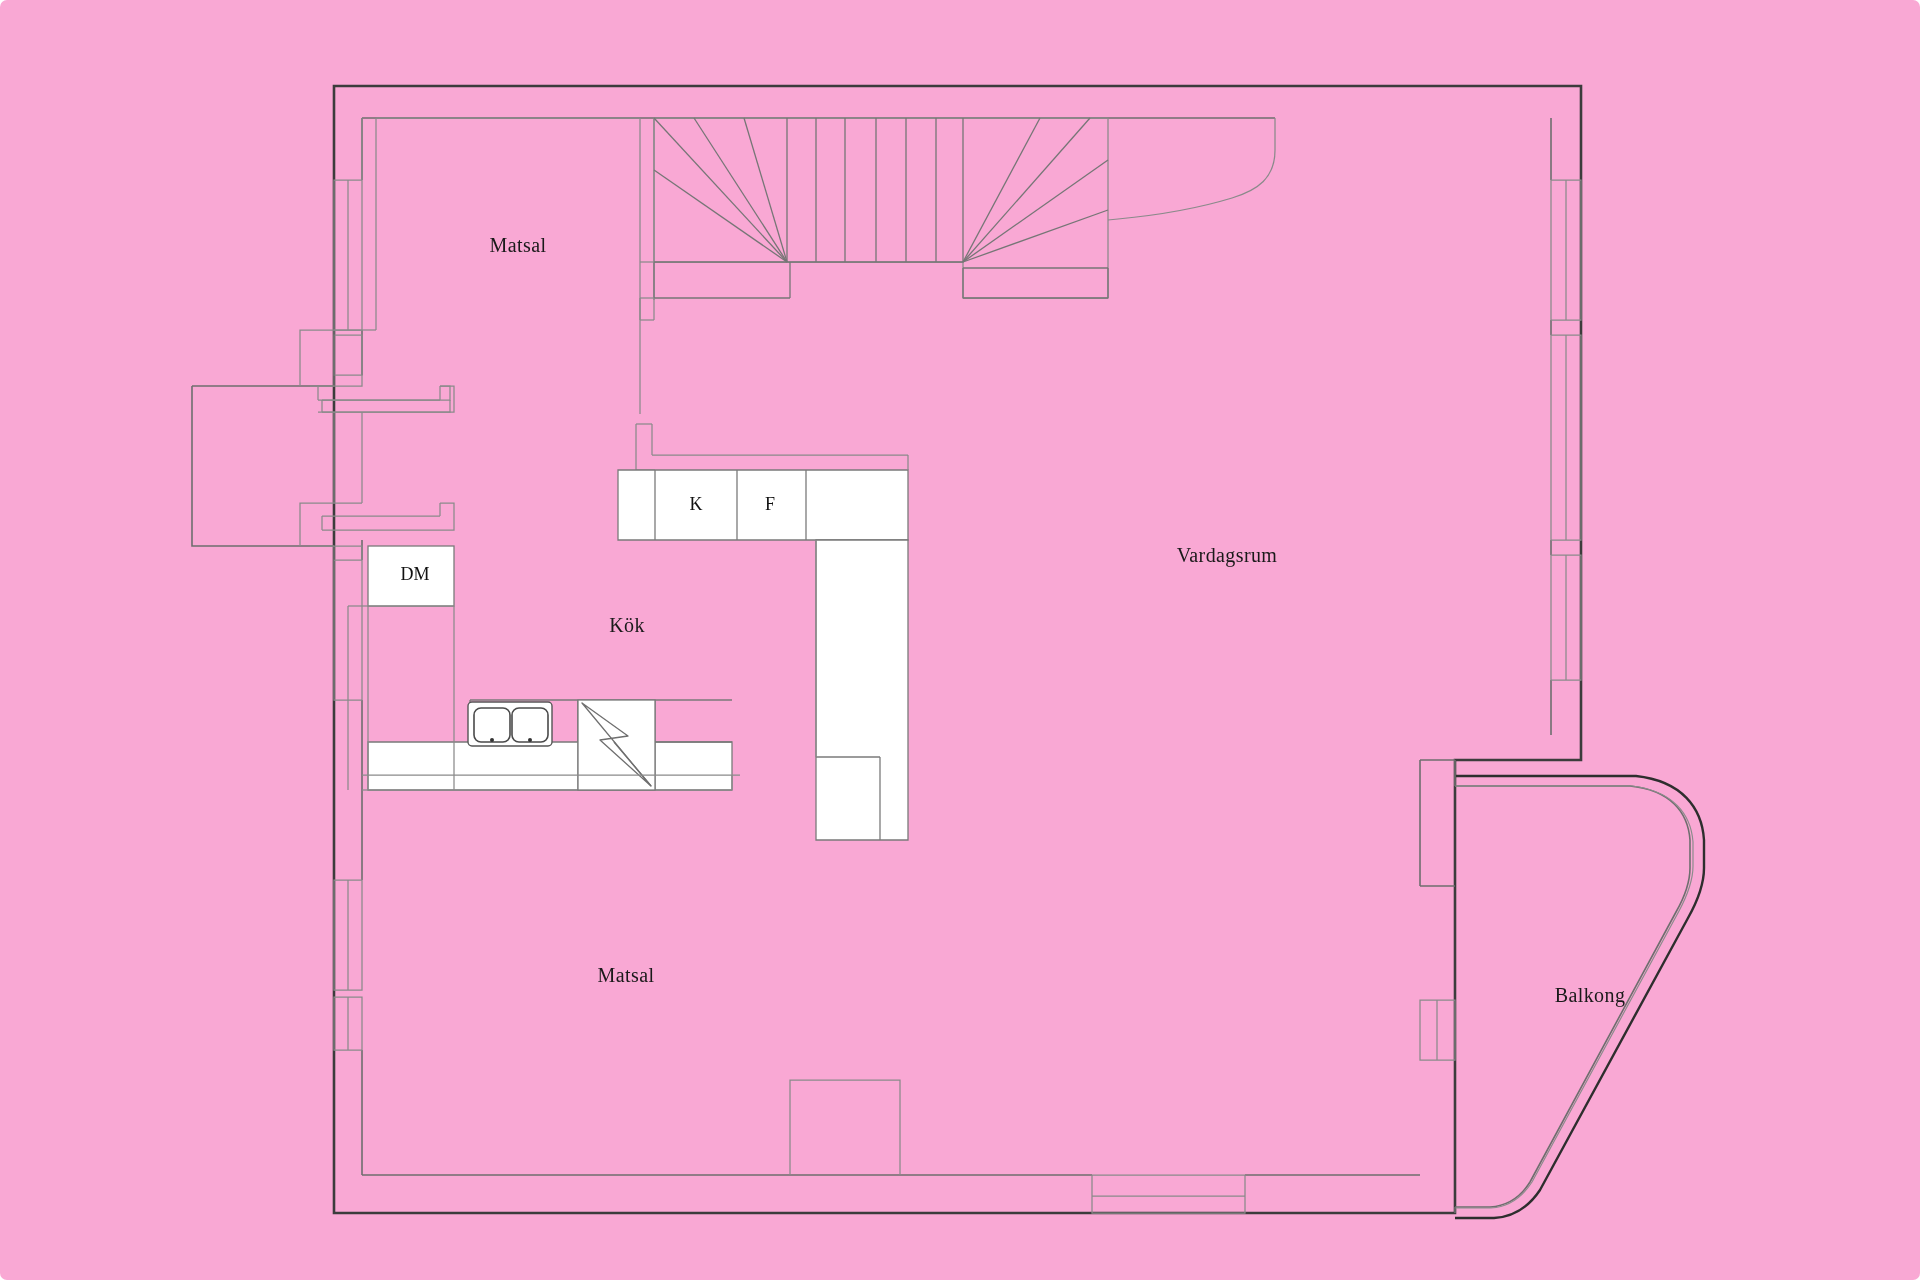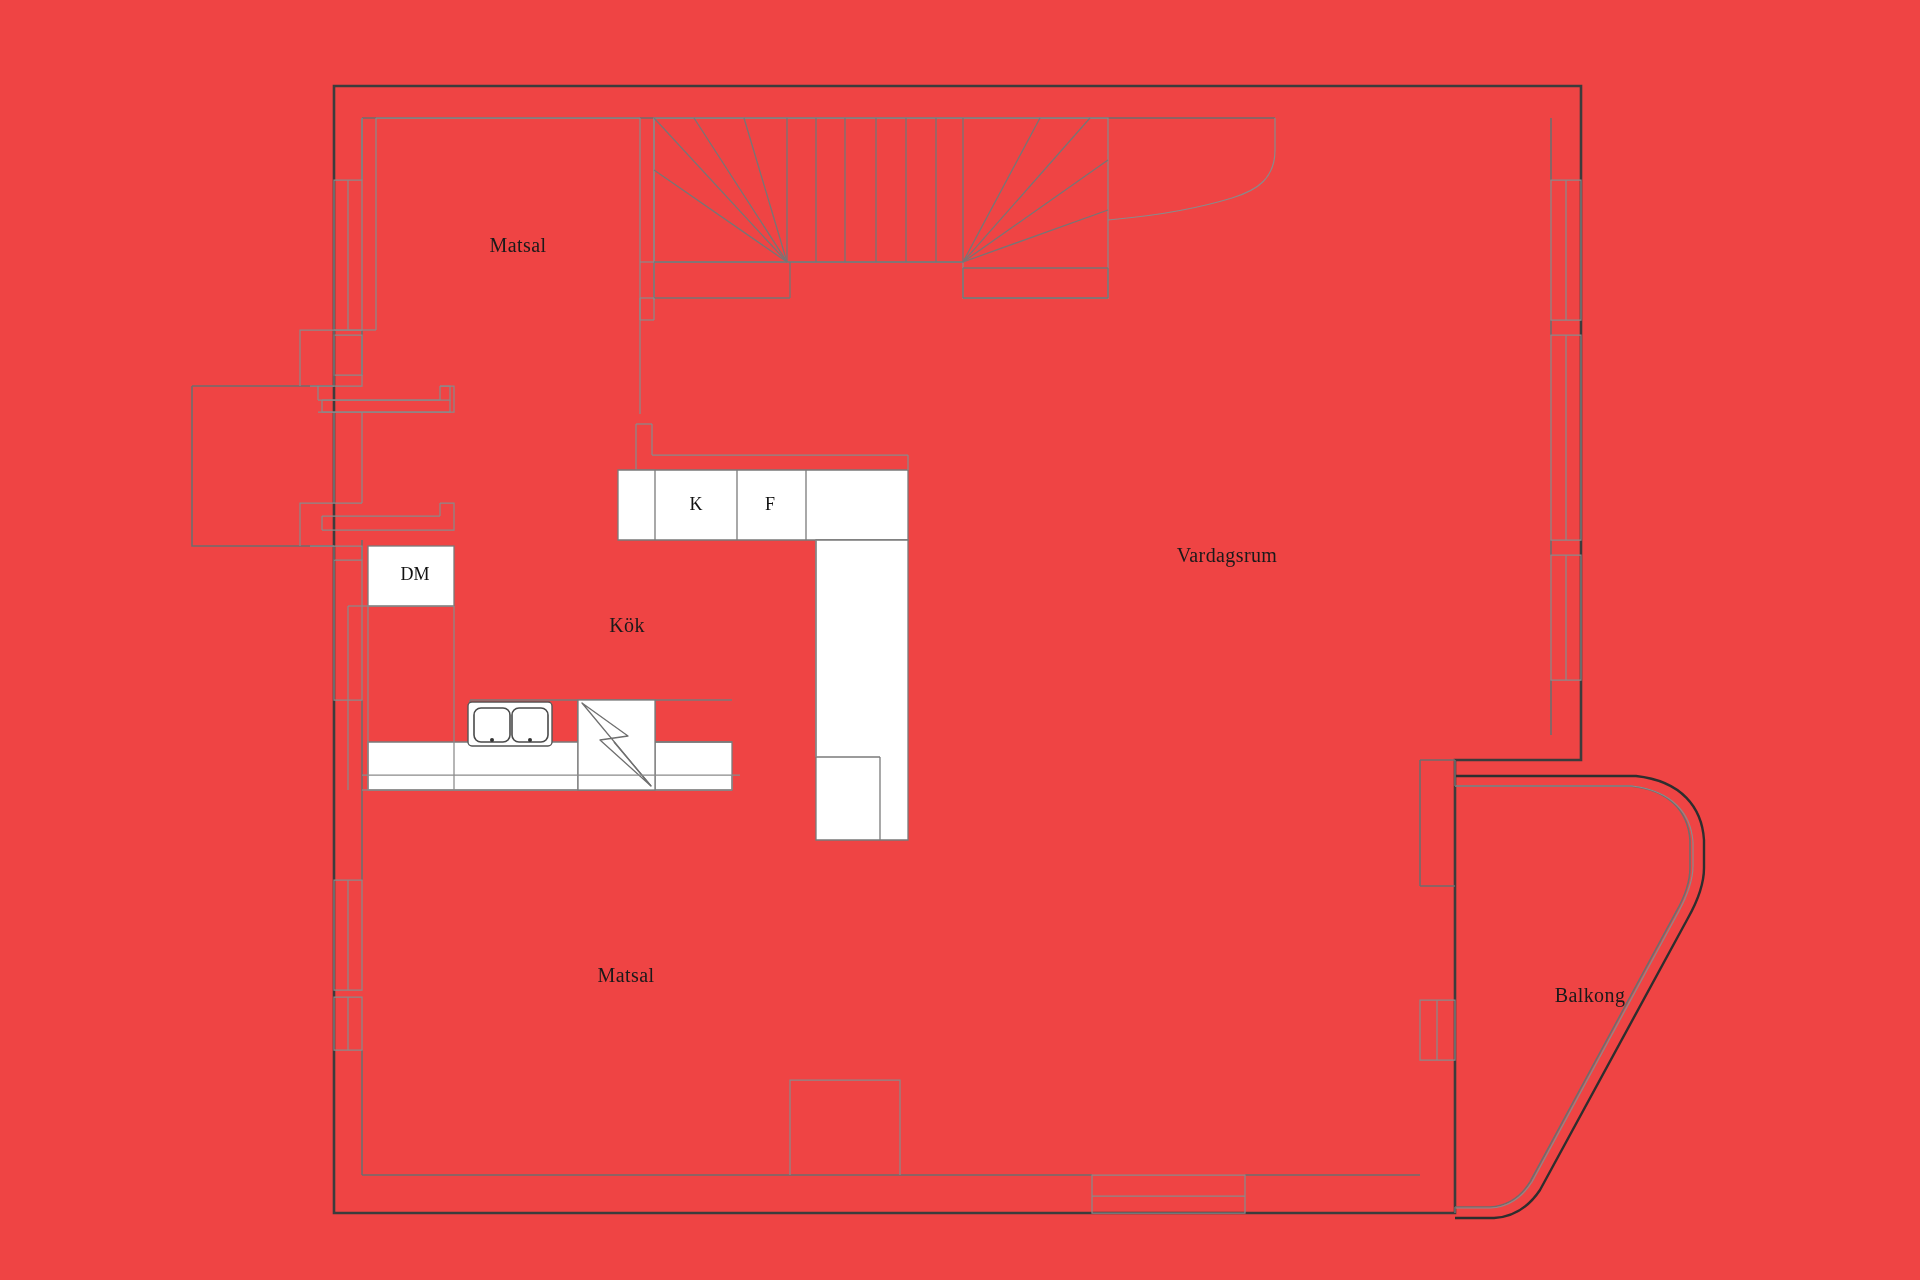--- a/index.html
+++ b/index.html
@@ -10,21 +10,22 @@
   body {
     width: 1920px;
     height: 1280px;
     overflow: hidden;
     font-family: "Liberation Serif", "DejaVu Serif", serif;
   }
   #plan-root {
     position: relative;
     width: 1920px;
     height: 1280px;
-    background: #ef4444;
+    background: #f9a8d4;
+    border-radius: 7px;
   }
   svg#floorplan {
     display: block;
     width: 1920px;
     height: 1280px;
   }
   .wall-outer {
     fill: none;
     stroke: #3c3c3c;
     stroke-width: 2.6;

